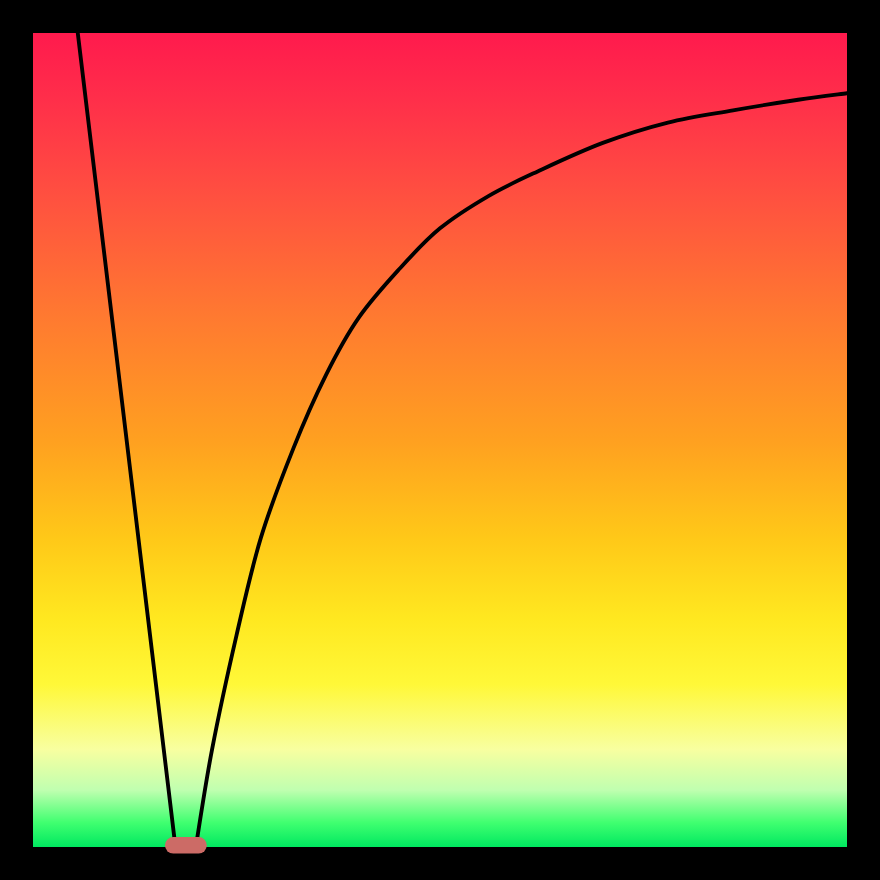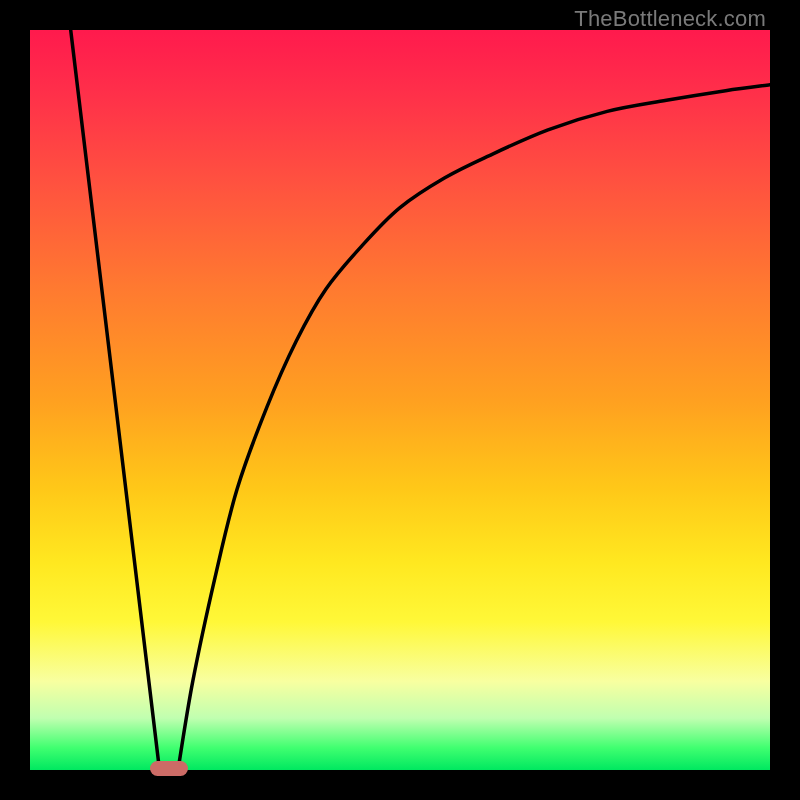--- a/index.html
+++ b/index.html
@@ -66,14 +66,13 @@
 <body>
 
 <div class="chart-frame">
   <div class="plot-area">
     <svg class="curve-layer" width="740" height="740" viewBox="0 0 740 740">
       <path fill="none" stroke-width="3.5" stroke-linecap="round" d="M 40.7 0 L 129.5 740" id="left-path" stroke="#000000"></path>
       <path fill="none" stroke-width="3.5" stroke-linecap="round" d="M 148 740 C 150.46666666666667 725.2, 156.63333333333335 683.2666666666667, 162.8 651.2 C 168.96666666666667 619.1333333333334, 177.6 579.6666666666667, 185 547.6 C 192.4 515.5333333333333, 198.5666666666667 487.1666666666667, 207.20000000000002 458.8 C 215.83333333333334 430.43333333333334, 226.93333333333334 402.0666666666667, 236.8 377.40000000000003 C 246.66666666666669 352.73333333333335, 256.5333333333333 330.53333333333336, 266.4 310.8 C 276.26666666666665 291.06666666666666, 284.9 275.0333333333333, 296 259 C 307.1 242.96666666666667, 320.6666666666667 228.16666666666669, 333 214.60000000000002 C 345.3333333333333 201.03333333333336, 356.43333333333334 188.70000000000002, 370 177.60000000000002 C 383.56666666666666 166.50000000000003, 399.6 156.63333333333333, 414.40000000000003 148 C 429.20000000000005 139.36666666666667, 441.53333333333336 133.81666666666675, 458.8 125.80000000000007 C 476.06666666666666 117.7833333333334, 498.26666666666665 107.3, 518 99.89999999999998 C 537.7333333333333 92.49999999999996, 557.4666666666667 86.33333333333331, 577.2 81.39999999999998 C 596.9333333333334 76.46666666666664, 616.6666666666666 73.75333333333327, 636.4 70.29999999999995 C 656.1333333333333 66.84666666666664, 678.3333333333333 63.27000000000004, 695.5999999999999 60.680000000000064 C 712.8666666666666 58.09000000000009, 732.6 55.74666666666676, 740 54.760000000000105" id="right-path" stroke="#000000"></path>
     </svg>
     <div class="marker" id="marker" style="width: 38.48px; left: 119.88px; bottom: -6px; background: rgb(204, 107, 102);"></div>
   </div>
-  <div class="watermark">TheBottleneck.com</div>
 </div>
 
 </body></html>

